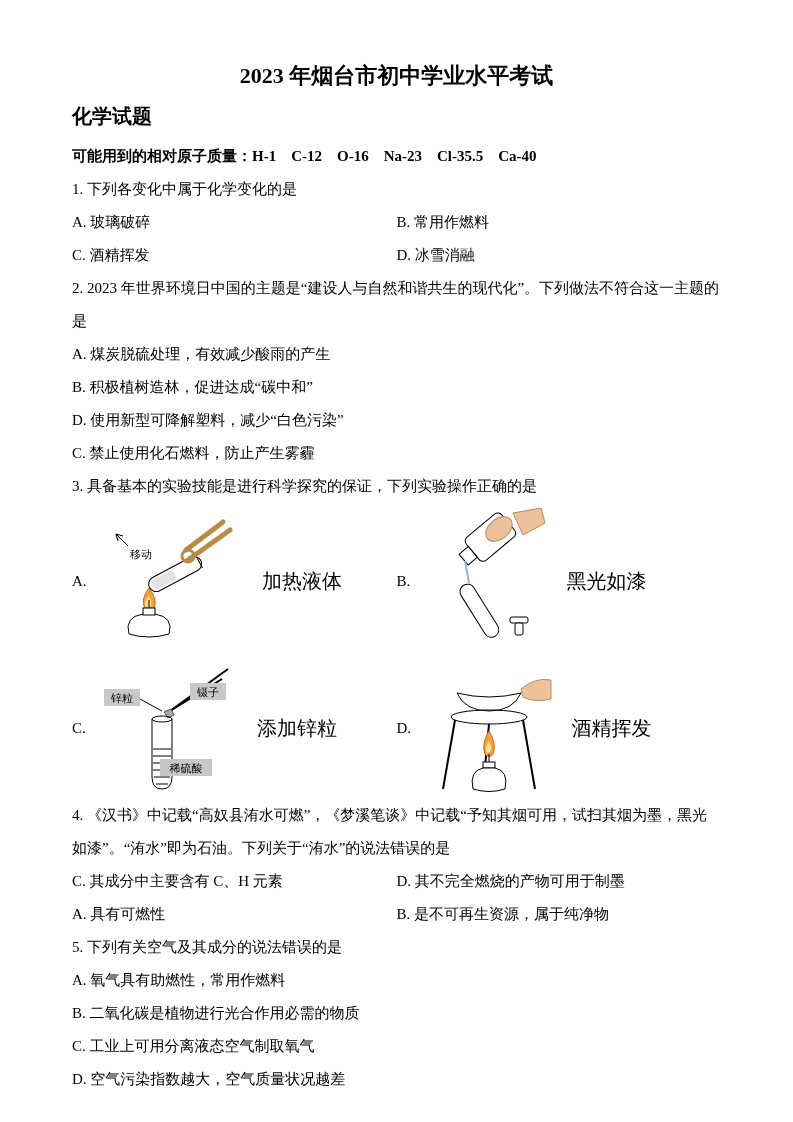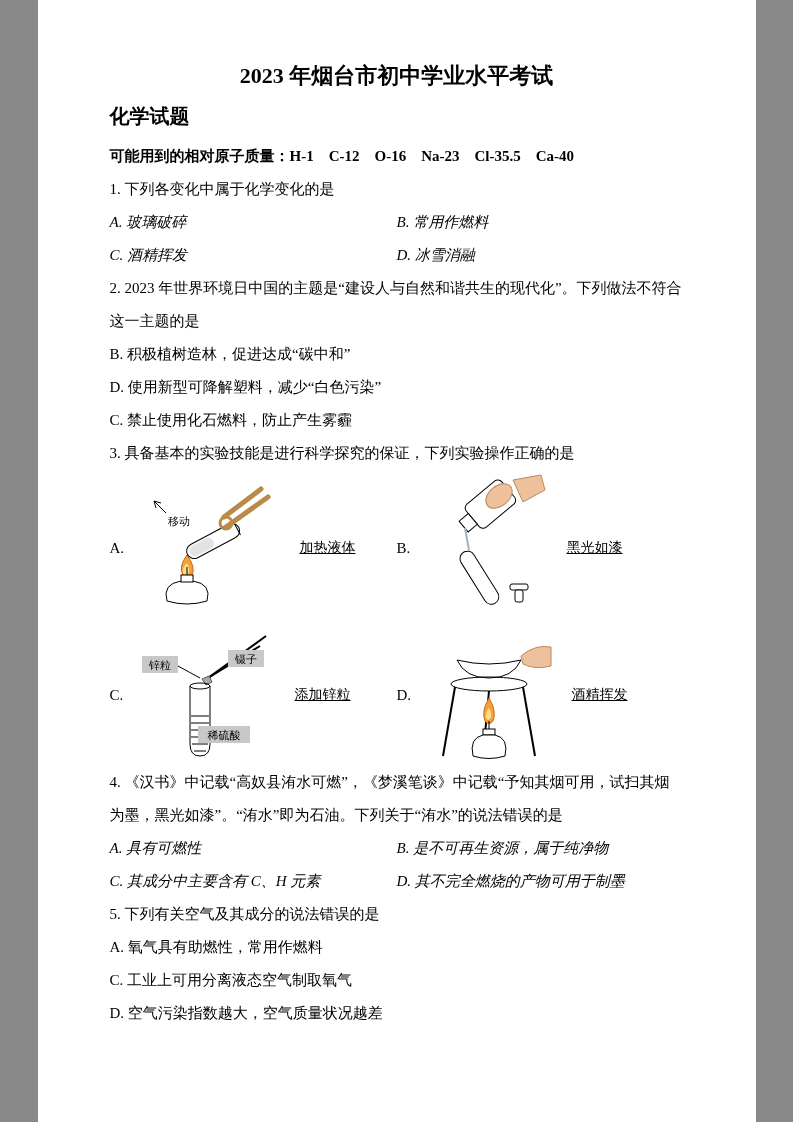--- a/index.html
+++ b/index.html
@@ -1,32 +1,32 @@
 <!DOCTYPE html>
 <html><head>
 <meta charset="utf-8">
 <style>
   html,body { margin:0; padding:0; background:#888; }
   .page {
-    width:718px; height:1122px; background:#ffffff; margin:0 auto;
+    width:793px; height:1122px; background:#ffffff; margin:0 auto;
     box-sizing:border-box; padding:56px 72px 40px 72px;
     font-family:"Liberation Serif","DejaVu Serif",serif; color:#000;
     position:relative; overflow:hidden;
   }
   .title { font-size:22px; font-weight:bold; text-align:center; line-height:40px; margin:0; }
   .subtitle { font-size:20px; font-weight:bold; line-height:40px; margin:0 0 4px 0; }
   .t { font-size:15px; line-height:33px; margin:0; }
   .bold { font-weight:bold; white-space:pre-wrap; }
   .row2 { display:flex; }
-  .row2 .cell { flex:0 0 50%; box-sizing:border-box;font-style:italic; }
+  .row2 .cell { flex:0 0 50%; box-sizing:border-box; }
   .fig-row { display:flex; align-items:center; margin:4px 0 2px 0; }
   .fig-cell { flex:0 0 50%; display:flex; align-items:center; box-sizing:border-box; }
   .fig-letter { width:30px; font-size:15px; flex:0 0 auto; }
   .fig-art { flex:0 0 auto; }
-  .fig-caption { font-size:14px; margin-left:20px;text-decoration:underline; }
+  .fig-caption { font-size:20px; margin-left:20px; }
   svg text { font-family:"Liberation Serif","DejaVu Serif",serif; }
 </style>
 </head>
 <body>
 
 <div class="page">
 
   <h1 class="title">2023 年烟台市初中学业水平考试</h1>
   <h2 class="subtitle">化学试题</h2>
 
@@ -36,20 +36,21 @@
   <div class="row2 t">
     <span class="cell">A. 玻璃破碎</span>
     <span class="cell">B. 常用作燃料</span>
   </div>
   <div class="row2 t">
     <span class="cell">C. 酒精挥发</span>
     <span class="cell">D. 冰雪消融</span>
   </div>
 
   <p class="t">2. 2023 年世界环境日中国的主题是“建设人与自然和谐共生的现代化”。下列做法不符合这一主题的是</p>
+  <p class="t">A. 煤炭脱硫处理，有效减少酸雨的产生</p>
   <p class="t">B. 积极植树造林，促进达成“碳中和”</p>
   <p class="t">D. 使用新型可降解塑料，减少“白色污染”</p>
   <p class="t">C. 禁止使用化石燃料，防止产生雾霾</p>
 
   <p class="t">3. 具备基本的实验技能是进行科学探究的保证，下列实验操作正确的是</p>
 
   <div class="fig-row">
 
     <div class="fig-cell">
       <span class="fig-letter">A.</span>
@@ -143,26 +144,27 @@
         <line x1="62" y1="95" x2="62" y2="103" stroke="#000"></line>
         <rect x="56" y="103" width="12" height="6" fill="#fff" stroke="#000"></rect>
         <path d="M46,130 Q42,112 56,109 L68,109 Q82,112 78,130 Q62,135 46,130Z" fill="#fff" stroke="#000"></path>
       </svg>
       <span class="fig-caption">酒精挥发</span>
     </div>
   </div>
 
   <p class="t">4. 《汉书》中记载“高奴县洧水可燃”，《梦溪笔谈》中记载“予知其烟可用，试扫其烟为墨，黑光如漆”。“洧水”即为石油。下列关于“洧水”的说法错误的是</p>
   <div class="row2 t">
+    <span class="cell">C. 其成分中主要含有 C、H 元素</span>
+    <span class="cell">D. 其不完全燃烧的产物可用于制墨</span>
+  </div>
+  <div class="row2 t">
     <span class="cell">A. 具有可燃性</span>
     <span class="cell">B. 是不可再生资源，属于纯净物</span>
-  </div>
-  <div class="row2 t">
-    <span class="cell">C. 其成分中主要含有 C、H 元素</span>
-    <span class="cell">D. 其不完全燃烧的产物可用于制墨</span>
   </div>
 
   <p class="t">5. 下列有关空气及其成分的说法错误的是</p>
   <p class="t">A. 氧气具有助燃性，常用作燃料</p>
+  <p class="t">B. 二氧化碳是植物进行光合作用必需的物质</p>
   <p class="t">C. 工业上可用分离液态空气制取氧气</p>
   <p class="t">D. 空气污染指数越大，空气质量状况越差</p>
 
 </div>
 
 </body></html>

